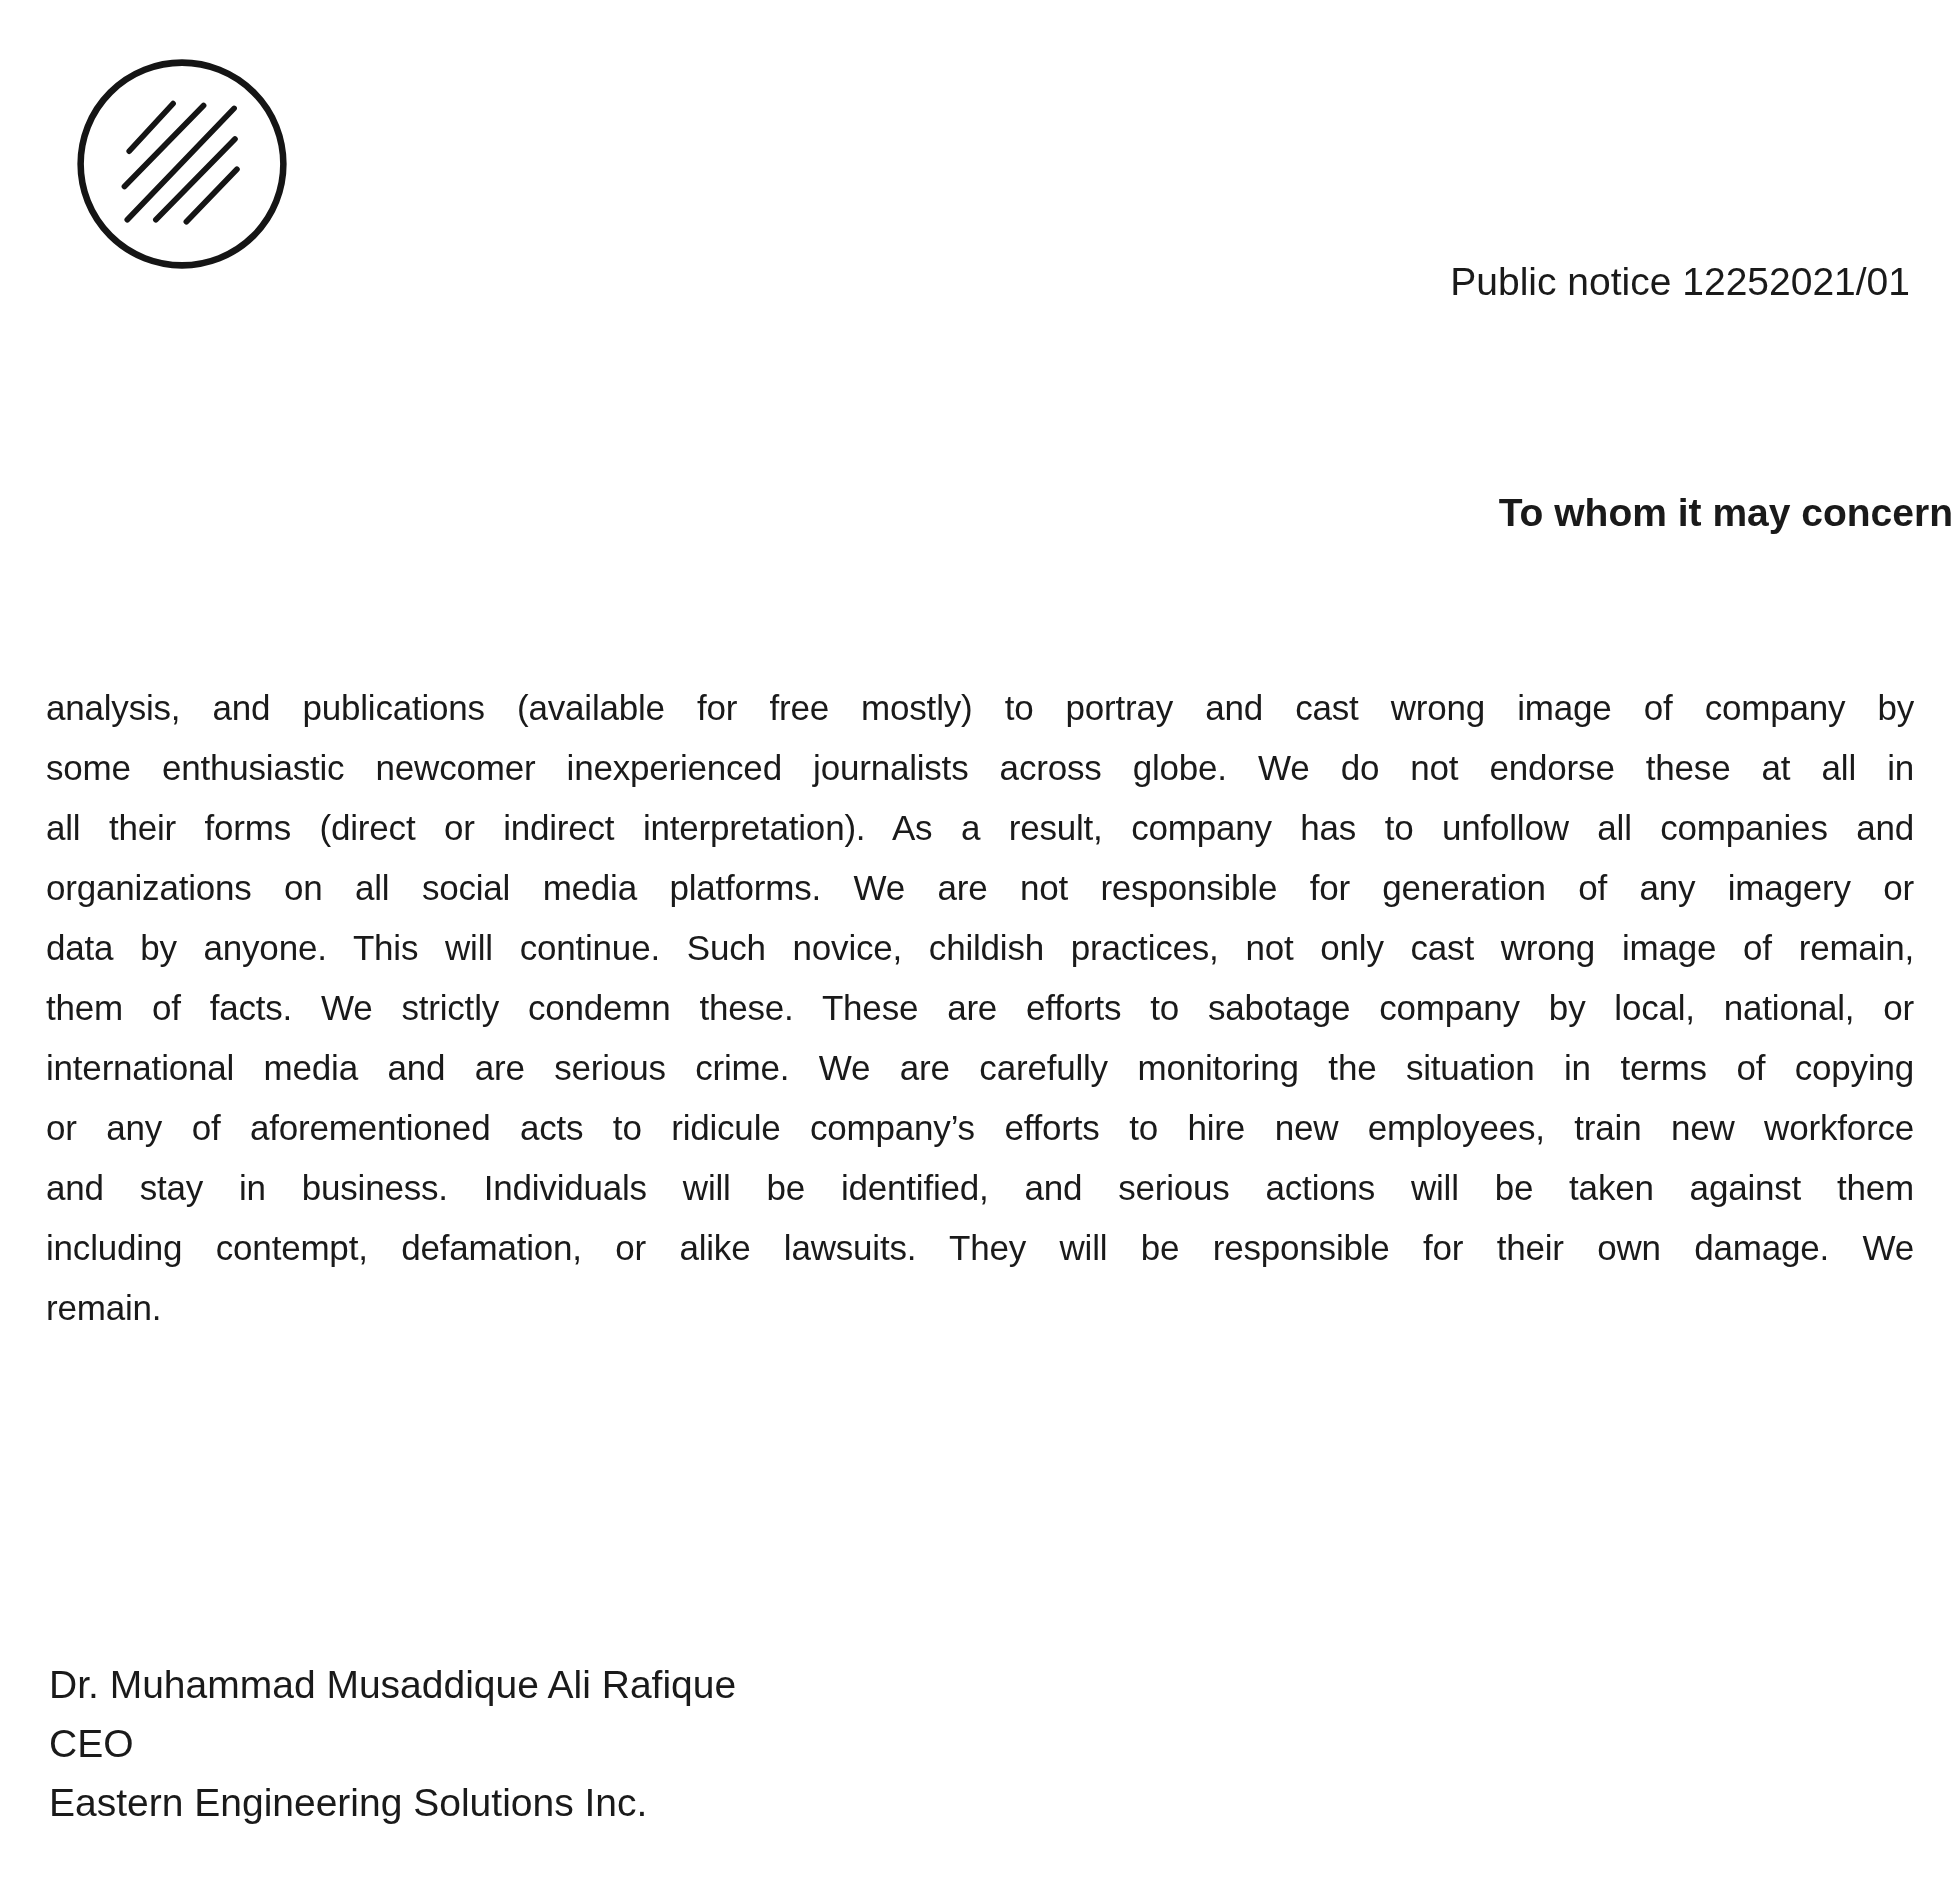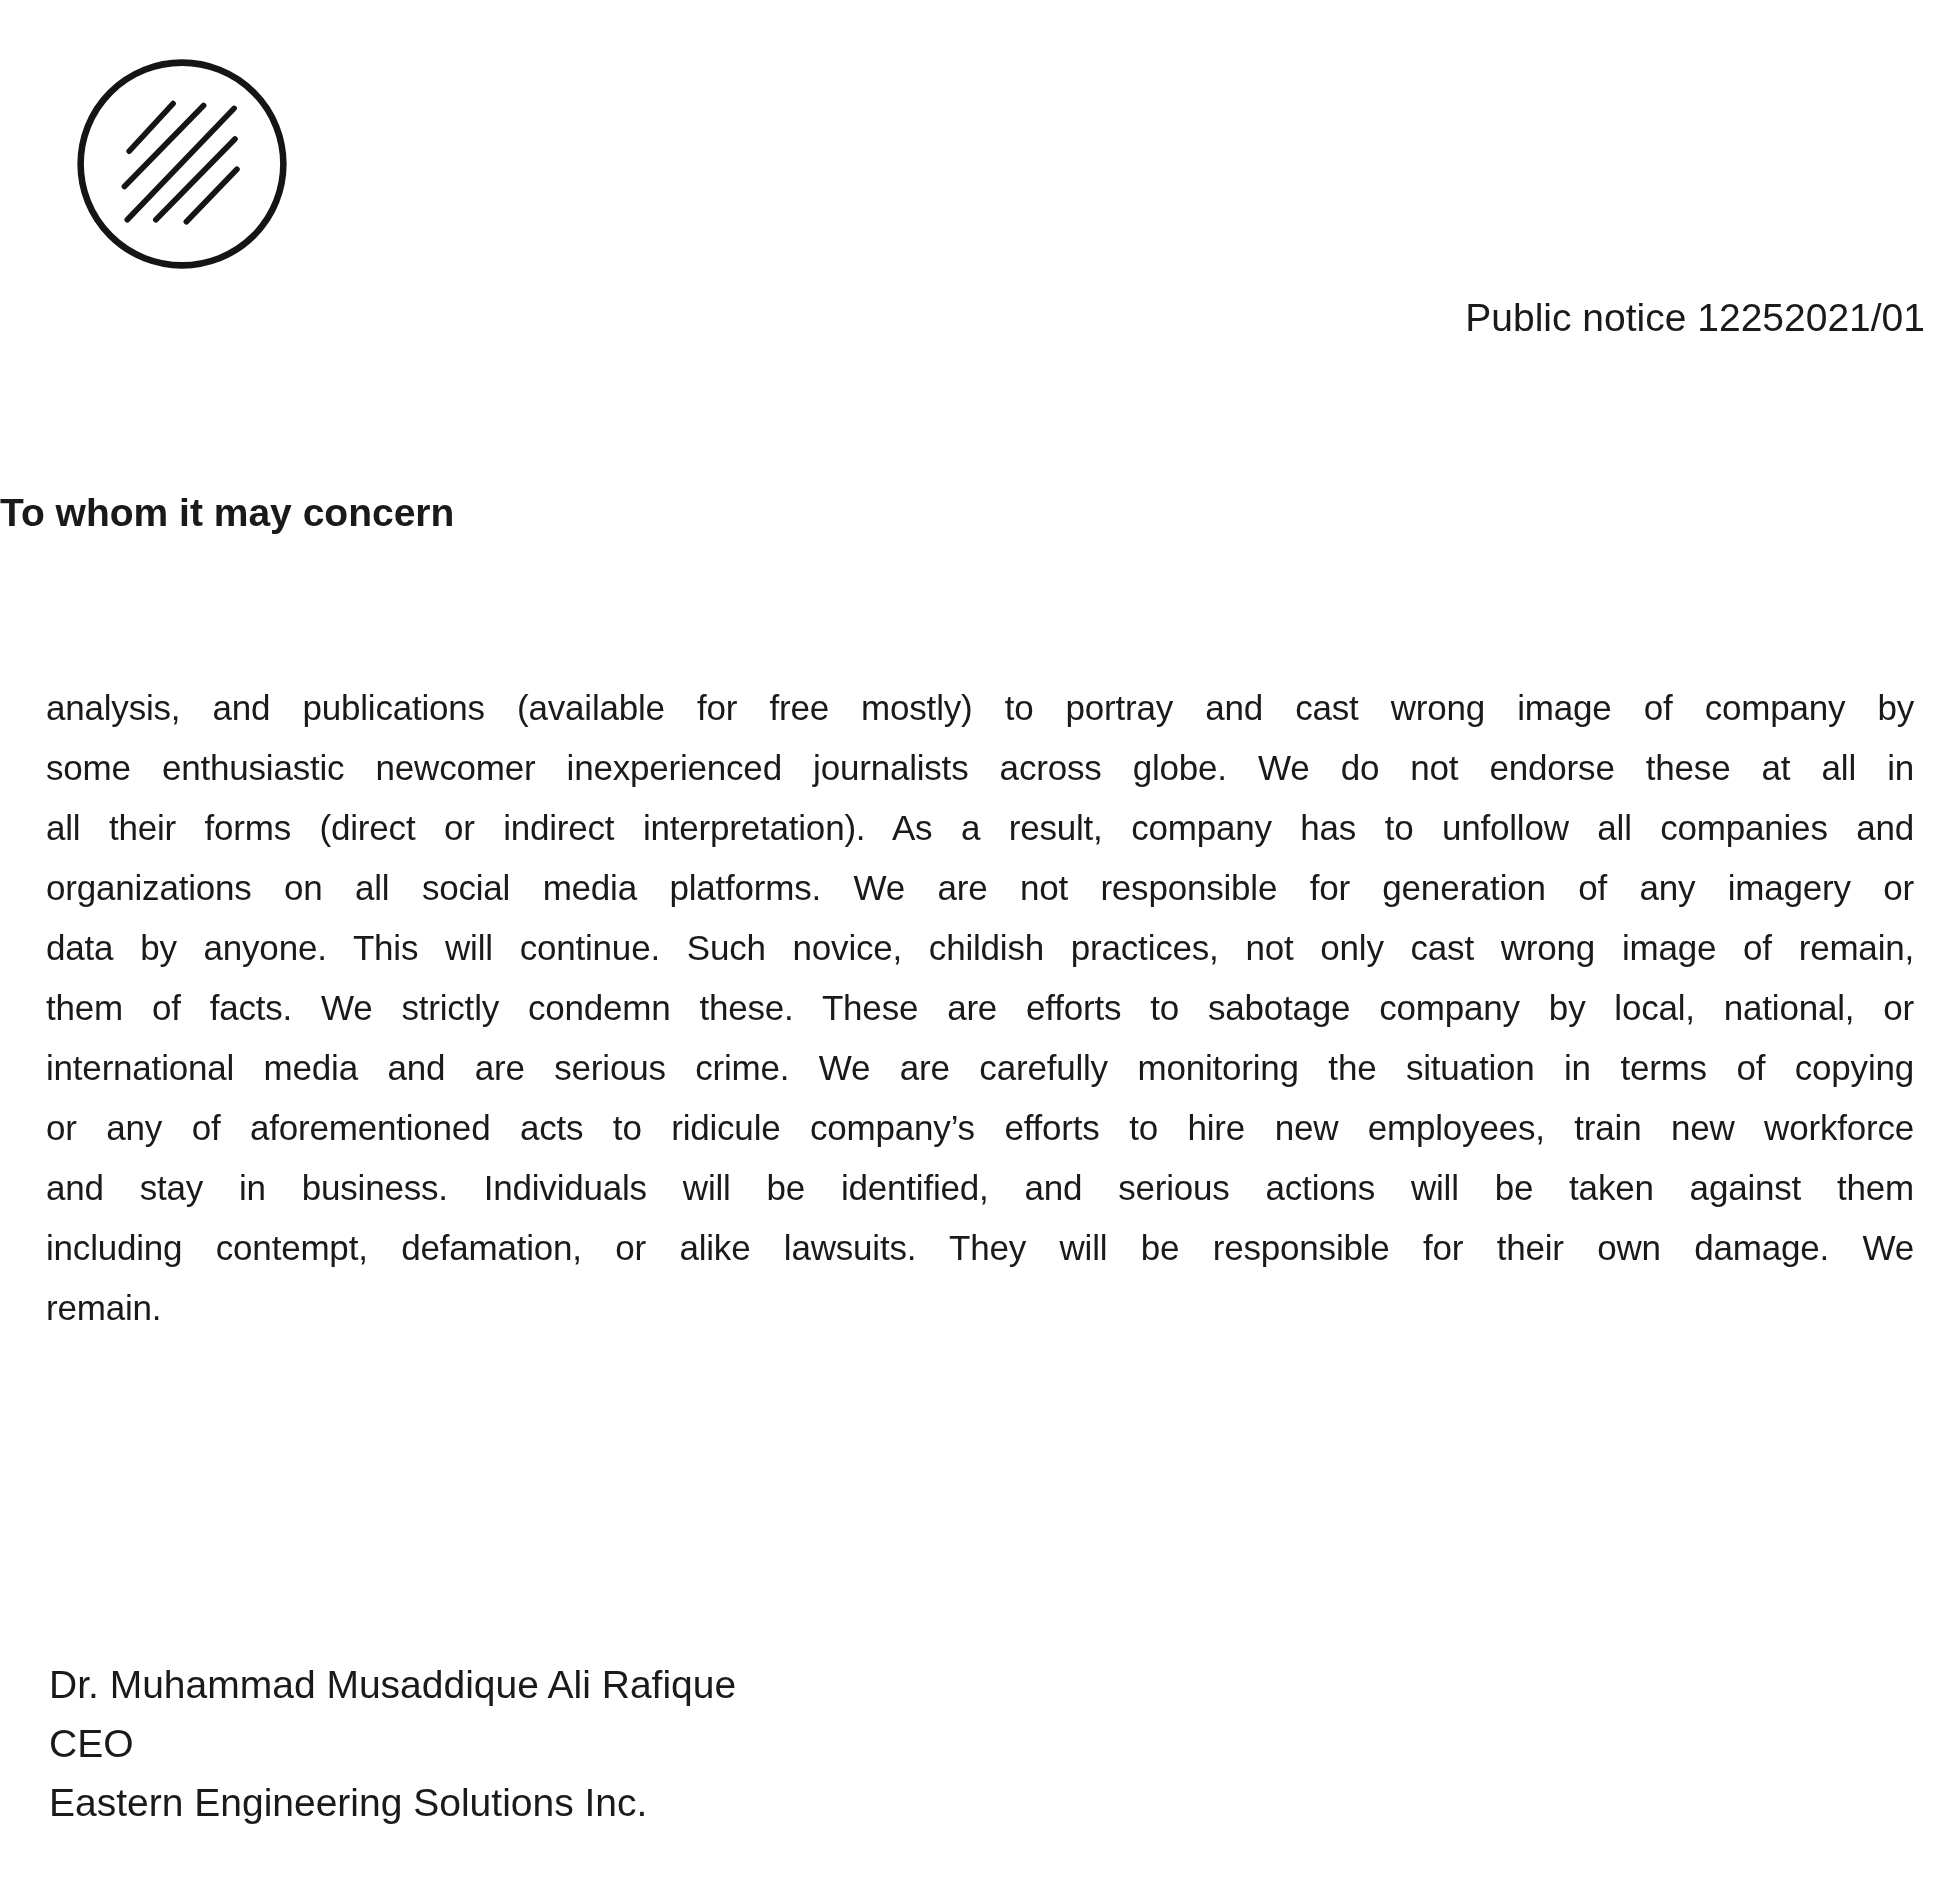--- a/index.html
+++ b/index.html
@@ -16,31 +16,30 @@
     position: absolute;
     left: 71px;
     top: 55px;
     width: 222px;
     height: 218px;
   }
   .logo svg { width: 100%; height: 100%; display: block; color: #151515; }
   .notice-ref {
     position: absolute;
     top: 260px;
-    right: 28px;
+    right: 43px;
     font-size: 39px;
     white-space: nowrap;
-    margin-top: 36px;
   }
   .page-title {
     position: absolute;
     top: 491px;
     left: 0;
     width: 100%;
-    text-align: left;
+    text-align: right;
     font-weight: bold;
     font-size: 39px;
   }
   .para {
     position: absolute;
     left: 46px;
     top: 678px;
     width: 1868px;
     font-size: 35px;
     letter-spacing: -0.2px;

